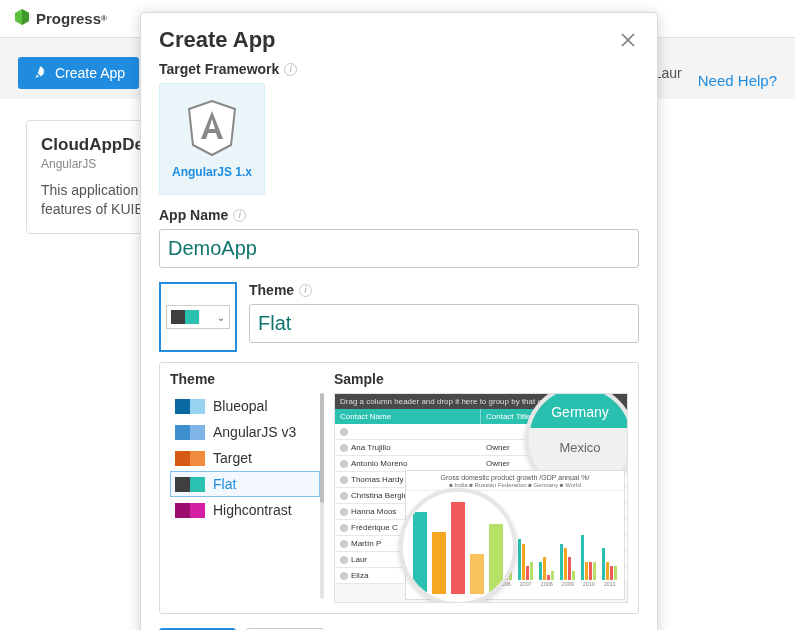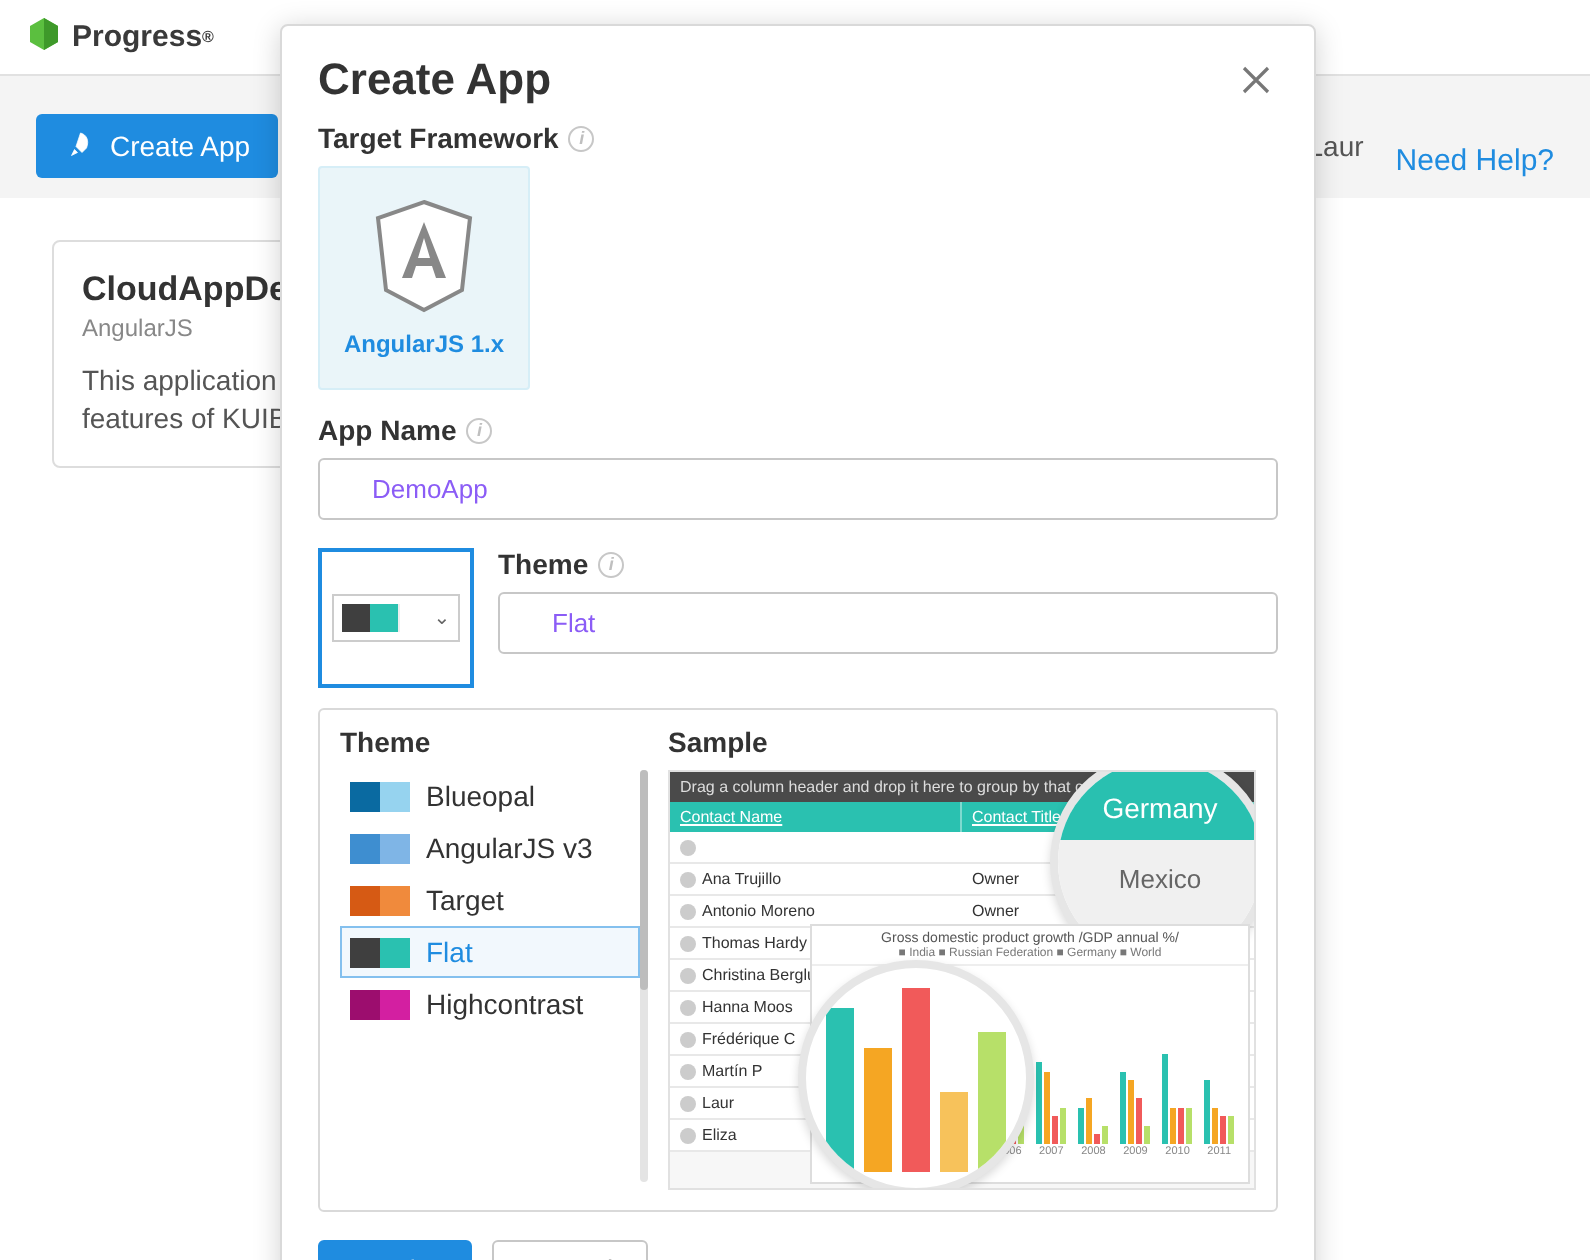--- a/index.html
+++ b/index.html
@@ -110,23 +110,23 @@
     gap:8px;
     margin-bottom:12px;
     text-align:center;
   }
   .framework-tile .fw-name { color:#1f8ce0; font-size:12px; font-weight:600;}
 
   .text-input {
     width:100%;
     border:1px solid #c7c7c7;
     border-radius:3px;
-    padding:7px 26px;
-    font-size:13px;
-    color:#8b5cf6;
+    padding:7px 8px;
+    font-size:20px;
+    color:#0f766e;
     outline:none;
   }
 
   .theme-row { display:flex; gap:12px; margin-top:14px; align-items:flex-start;}
   .swatch-box {
     border:2px solid #1f8ce0;
     height:70px; width:78px;
     display:flex; align-items:center; justify-content:center;
     background:#fff;
   }
@@ -196,21 +196,20 @@
     overflow:hidden;
   }
   .sample-header{
     background:#4a4a4a; color:#ddd;
     font-size:8px; padding:3px 5px;
   }
   .sample-cols{
     display:flex;
     background:#2ac1b0;
     color:#fff;
-    text-decoration:underline;
   }
   .sample-cols div{
     font-size:8px;
     padding:3px 5px;
     flex:1;
     border-right:1px solid rgba(255,255,255,.4);
   }
   .sel-row{ background:#2ac1b0; color:#fff;}
   .srow{ display:flex; font-size:8px; border-bottom:1px solid #e8e8e8; background:#fff;}
   .srow div{ padding:3px 5px; flex:1; display:flex; align-items:center; gap:3px;}

